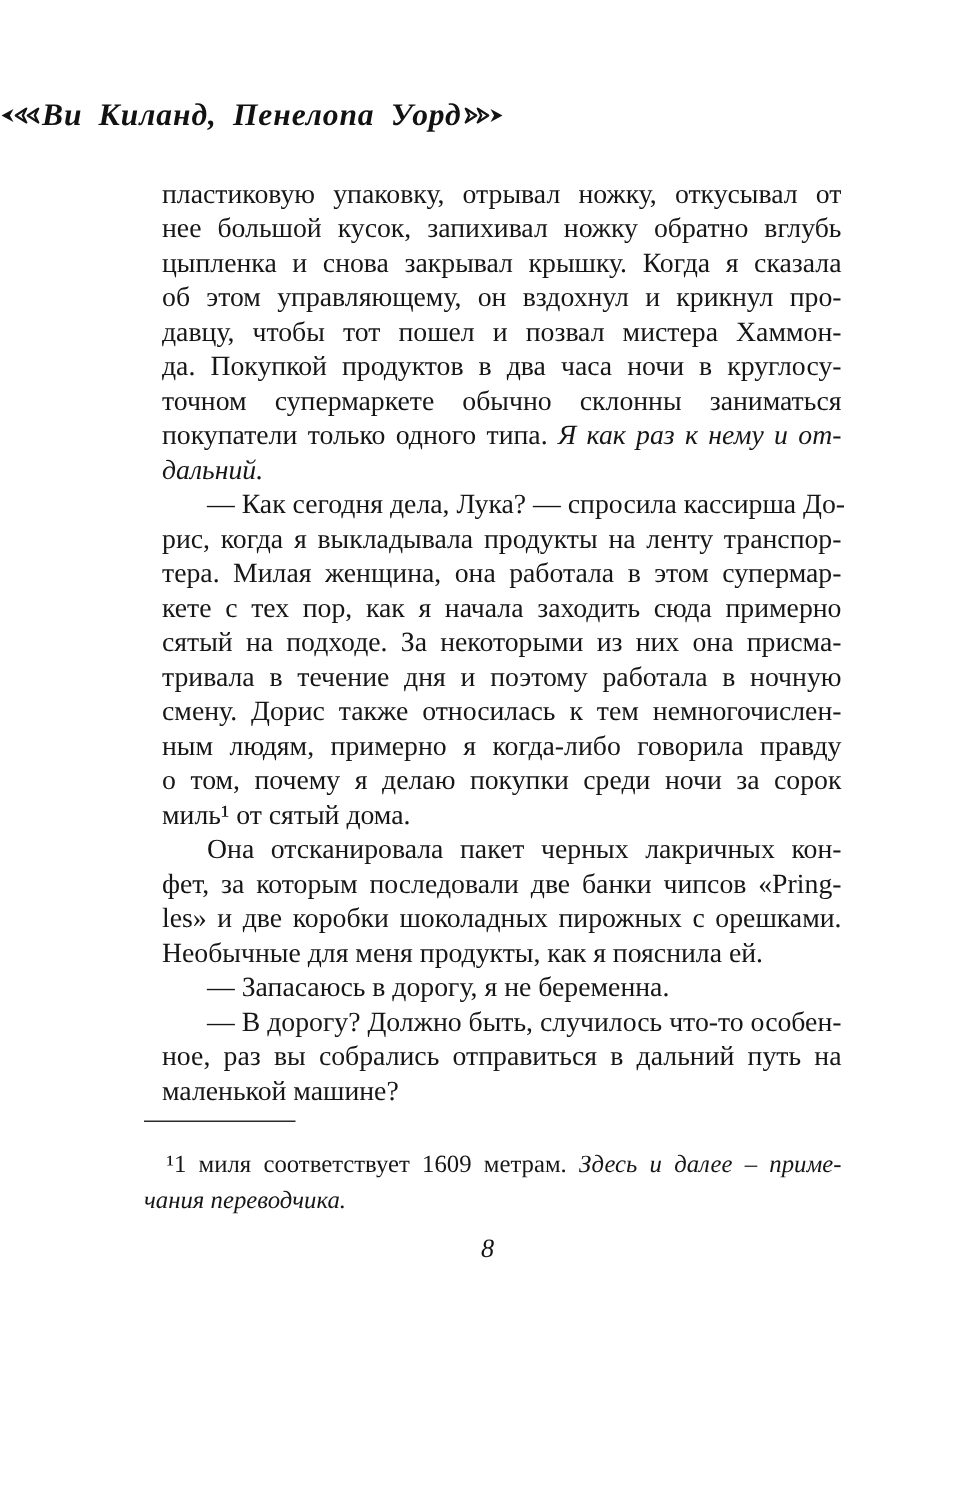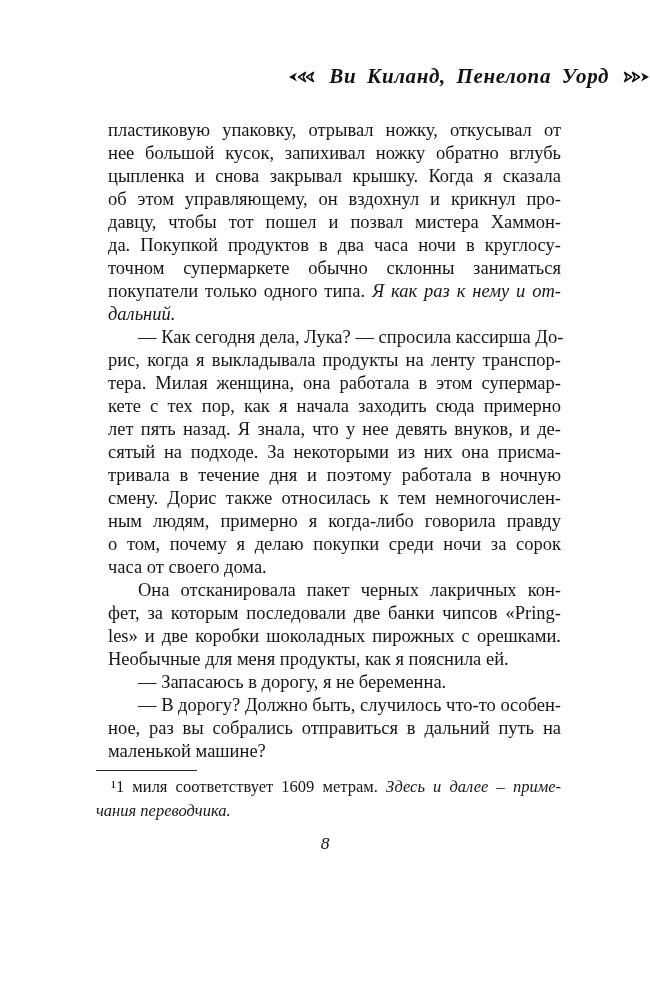--- a/index.html
+++ b/index.html
@@ -14,22 +14,21 @@
     margin: 0 auto;
     background: #ffffff;
     color: #161616;
     overflow: hidden;
   }
   
   .running-header {
     margin-top: 64px;
     display: flex;
     align-items: center;
-    justify-content: flex-end;
-    gap: 13px;
+    justify-content: flex-start;
     font-style: italic;
     font-weight: 600;
     font-size: 21px;
     letter-spacing: 0.6px;
     word-spacing: 5px;
     color: #121212;
   }
   .fleuron { display: inline-block; }
   .fleuron svg { display: block; }
   .fleuron.right { transform: scaleX(-1); }
@@ -53,21 +52,21 @@
   .ital { font-style: italic; }
 
   
   .footnote-rule {
     margin: 7px 0 4px 96px;
     width: 101px;
     height: 0;
     border-top: 1.4px solid #2a2a2a;
   }
   .footnote {
-    margin: 4px 89px 0 96px;
+    margin: 16px 89px 0 96px;
     font-size: 16.5px;
   }
   .footnote .line {
     line-height: 24px;
     height: 24px;
   }
   .footnote .line.indent { text-indent: 15px; }
 
   
   .page-number {
@@ -108,27 +107,26 @@
       <div class="line"><span>об этом управляющему, он вздохнул и крикнул про-</span></div>
       <div class="line"><span>давцу, чтобы тот пошел и позвал мистера Хаммон-</span></div>
       <div class="line"><span>да. Покупкой продуктов в два часа ночи в круглосу-</span></div>
       <div class="line"><span>точном супермаркете обычно склонны заниматься</span></div>
       <div class="line"><span>покупатели только одного типа. </span><span class="ital">Я как раз к нему и от-</span></div>
       <div class="line last"><span class="ital">дальний.</span></div>
       <div class="line indent"><span>— Как сегодня дела, Лука? — спросила кассирша До-</span></div>
       <div class="line"><span>рис, когда я выкладывала продукты на ленту транспор-</span></div>
       <div class="line"><span>тера. Милая женщина, она работала в этом супермар-</span></div>
       <div class="line"><span>кете с тех пор, как я начала заходить сюда примерно</span></div>
-      <div class="line"><span>лет пять назад. Я знала, что у нее девять внуков, и де-</span></div>
       <div class="line"><span>сятый на подходе. За некоторыми из них она присма-</span></div>
       <div class="line"><span>тривала в течение дня и поэтому работала в ночную</span></div>
       <div class="line"><span>смену. Дорис также относилась к тем немногочислен-</span></div>
       <div class="line"><span>ным людям, примерно я когда-либо говорила правду</span></div>
       <div class="line"><span>о том, почему я делаю покупки среди ночи за сорок</span></div>
-      <div class="line last"><span>часа от своего дома.</span></div>
+      <div class="line last"><span>миль¹ от сятый дома.</span></div>
       <div class="line indent"><span>Она отсканировала пакет черных лакричных кон-</span></div>
       <div class="line"><span>фет, за которым последовали две банки чипсов «Pring-</span></div>
       <div class="line"><span>les» и две коробки шоколадных пирожных с орешками.</span></div>
       <div class="line last"><span>Необычные для меня продукты, как я пояснила ей.</span></div>
       <div class="line indent last"><span>— Запасаюсь в дорогу, я не беременна.</span></div>
       <div class="line indent"><span>— В дорогу? Должно быть, случилось что-то особен-</span></div>
       <div class="line"><span>ное, раз вы собрались отправиться в дальний путь на</span></div>
       <div class="line last"><span>маленькой машине?</span></div>
     </div>
 

